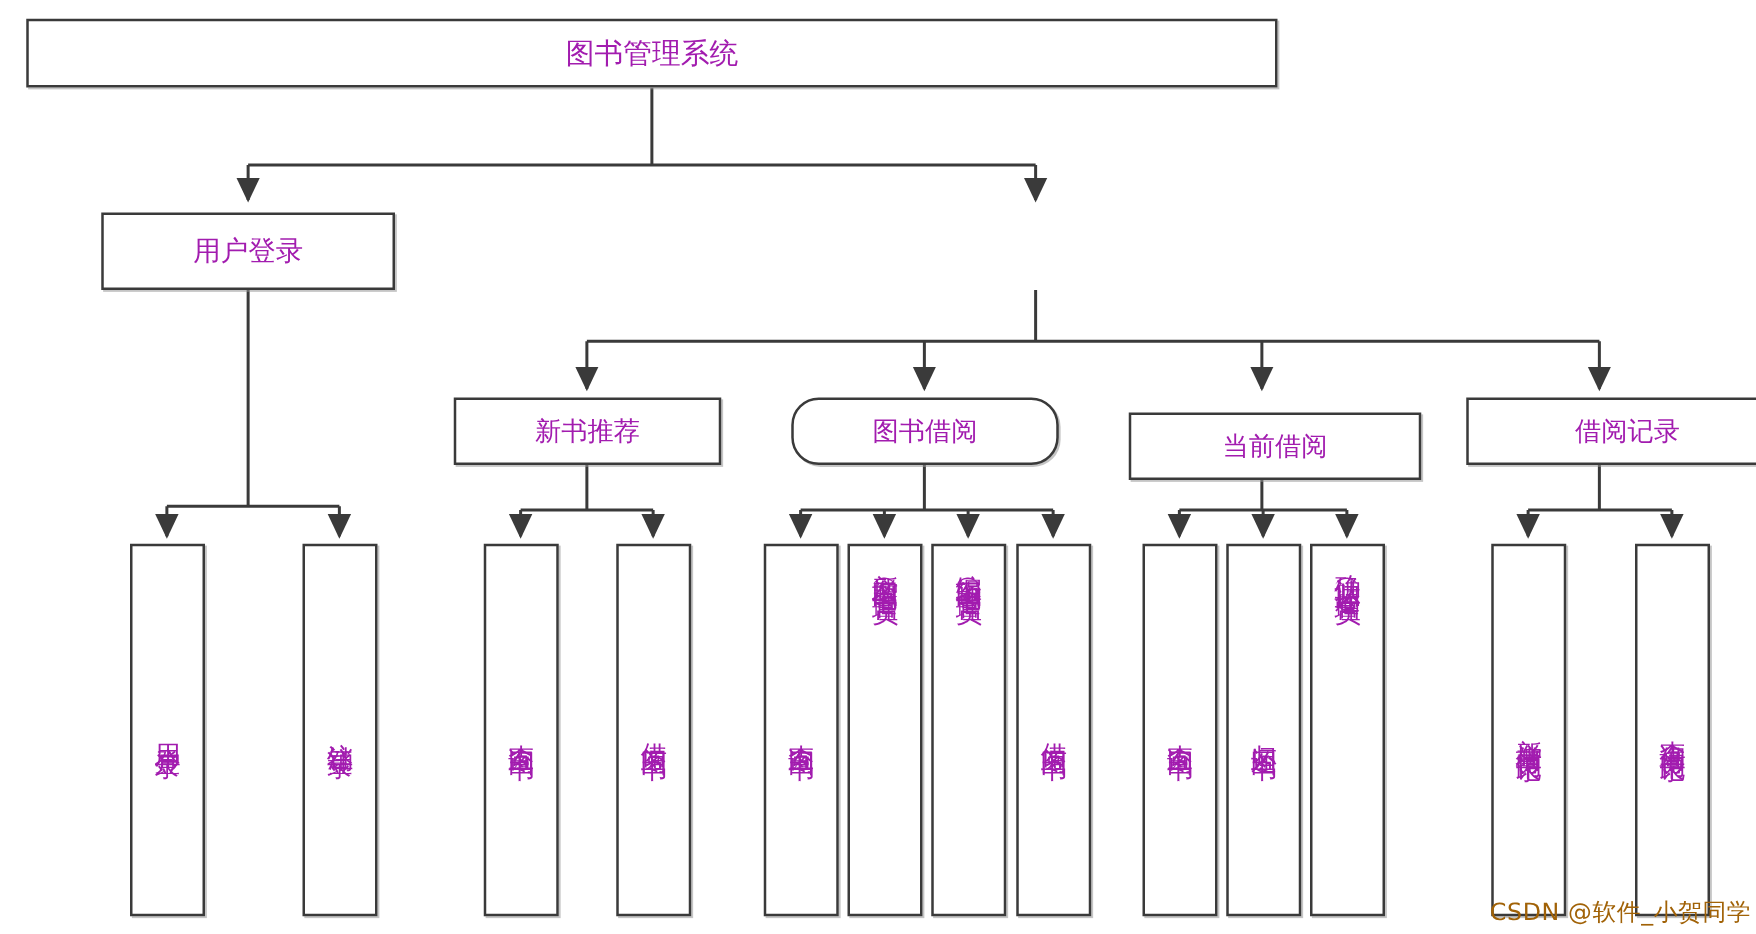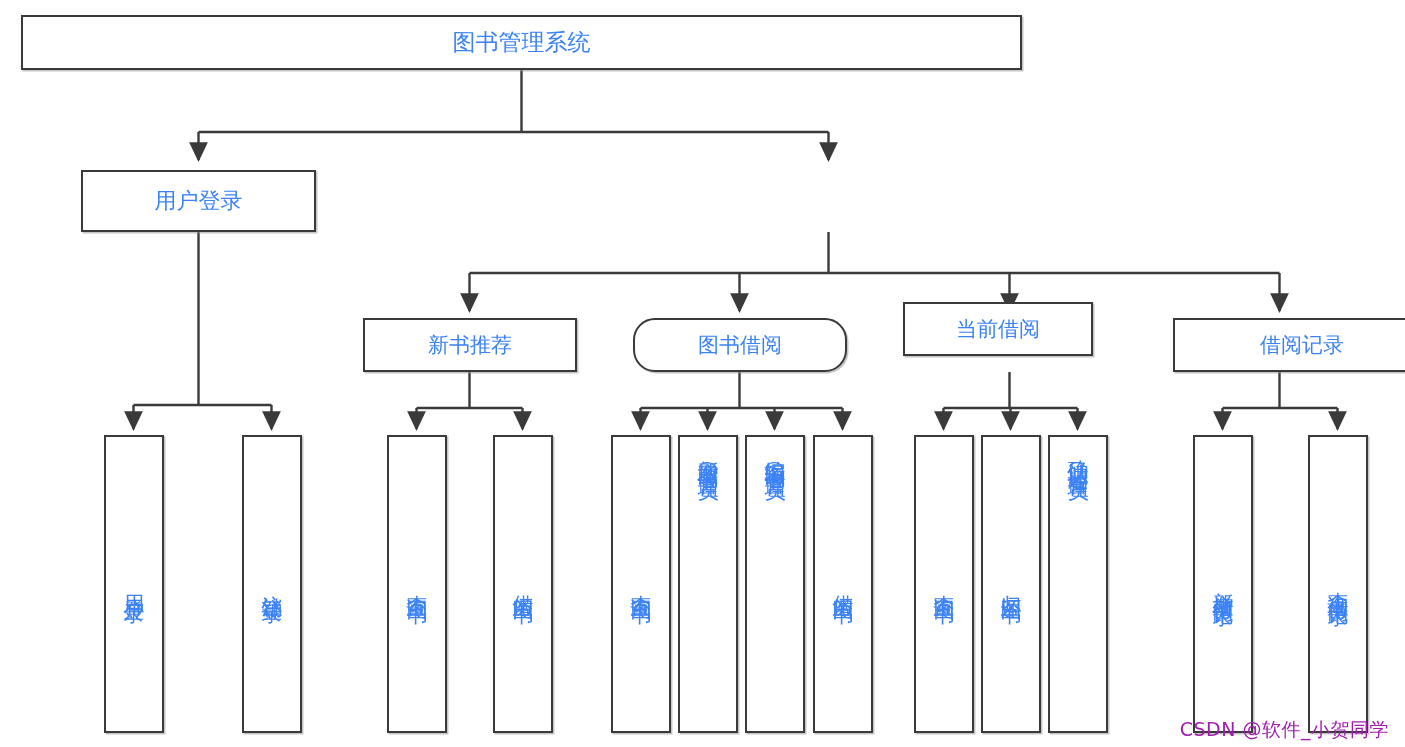--- a/index.html
+++ b/index.html
@@ -26,21 +26,21 @@
     pointer-events: none;
   }
   .node {
     position: absolute;
     box-sizing: border-box;
     border: 2px solid #3a3a3a;
     background: #ffffff;
     display: flex;
     align-items: center;
     justify-content: center;
-    color: #3b82f6;
+    color: #a21caf;
     box-shadow: 1.5px 1.5px 0 0 rgba(150,150,150,0.55);
   }
   .node.root {
     font-size: 23px;
   }
   .node.level2 {
     font-size: 22px;
   }
   .node.level3 {
     font-size: 21px;
@@ -56,24 +56,24 @@
   }
   .vtext {
     writing-mode: vertical-rl;
     text-orientation: upright;
     letter-spacing: 3px;
     line-height: 1.05;
     white-space: nowrap;
   }
   .watermark {
     position: absolute;
-    right: 16px;
+    right: 4px;
     bottom: 4px;
     font-size: 19px;
-    color: #a21caf;
+    color: #a16207;
     white-space: nowrap;
     letter-spacing: 0.5px;
   }
 </style>
 </head>
 <body>
 
 <div id="canvas">
 
   <svg id="wires" viewBox="0 0 1405 747">
@@ -133,21 +133,21 @@
   <div class="node level2" style="left:81px; top:170px; width:235px; height:62px;">
     <span>用户登录</span>
   </div>
 
   <div class="node level3" style="left:363px; top:318px; width:214px; height:54px;">
     <span>新书推荐</span>
   </div>
   <div class="node level3" style="left:633px; top:318px; width:214px; height:54px;border-radius:22px;">
     <span>图书借阅</span>
   </div>
-  <div class="node level3" style="left:903px; top:302px; width:190px; height:54px;">
+  <div class="node level3" style="left:903px; top:330px; width:234px; height:54px;">
     <span>当前借阅</span>
   </div>
   <div class="node level3" style="left:1173px; top:318px; width:258px; height:54px;">
     <span>借阅记录</span>
   </div>
 
   <div class="node leaf" style="left:104px; top:435px; width:60px; height:298px;">
     <span class="vtext">用户登录</span>
   </div>
   <div class="node leaf" style="left:242px; top:435px; width:60px; height:298px;">

